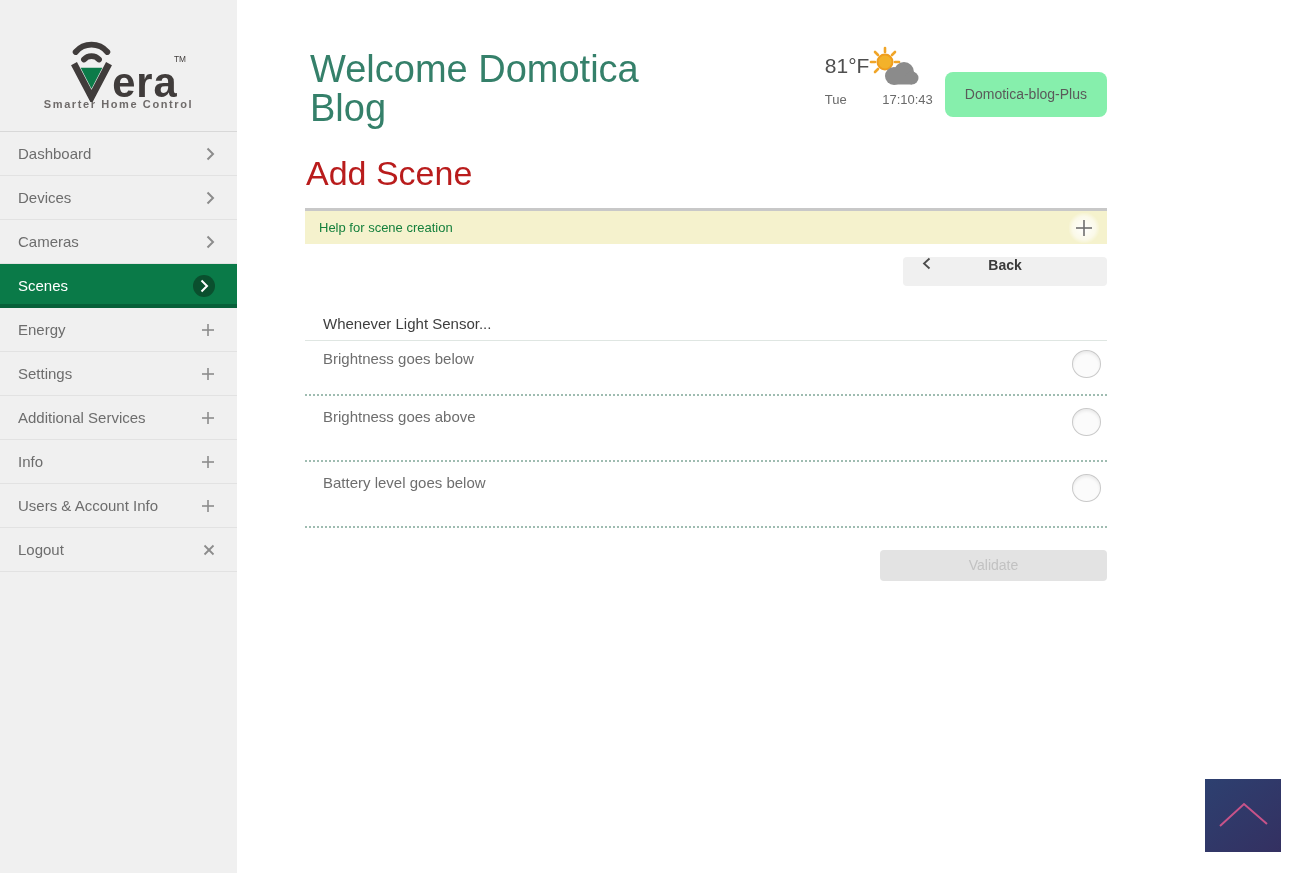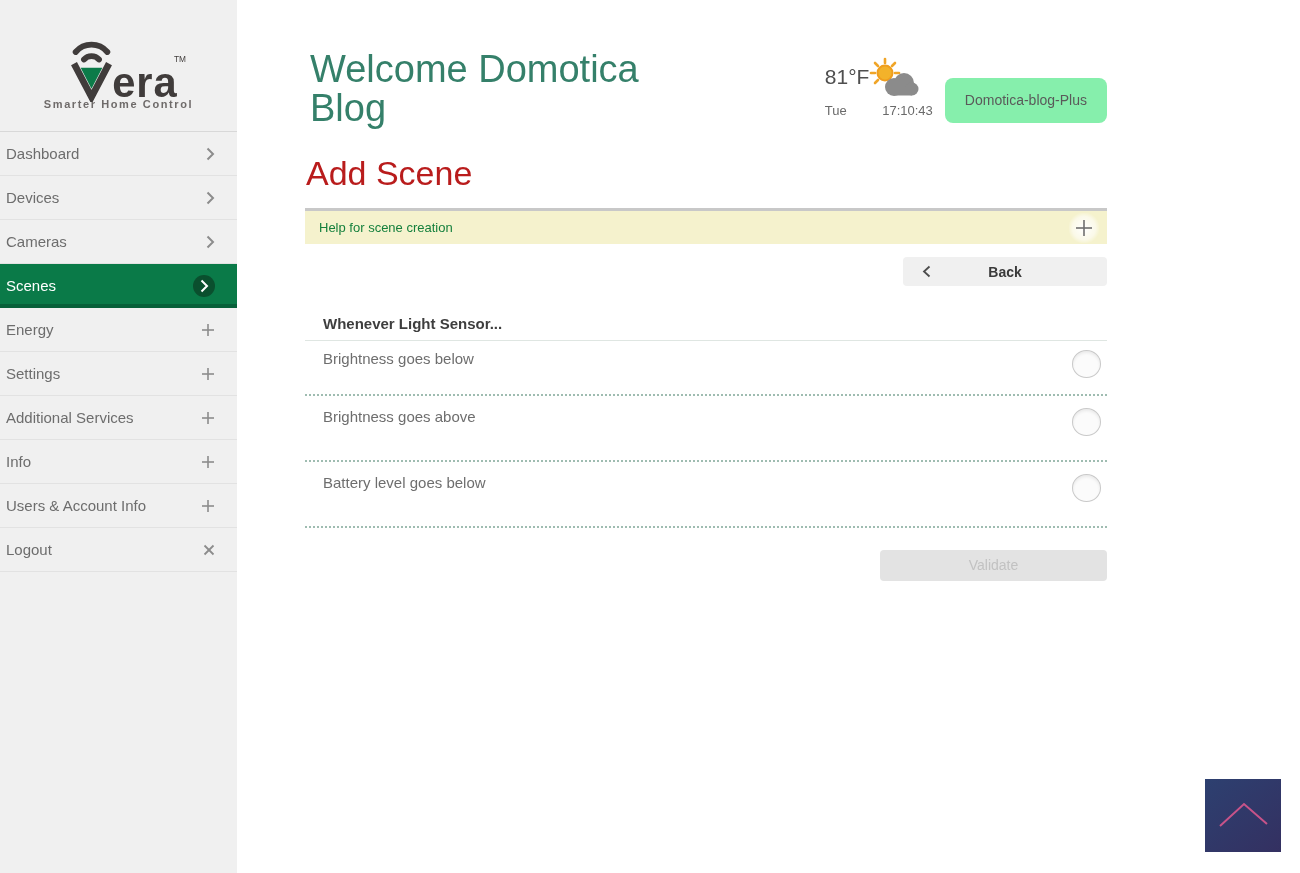--- a/index.html
+++ b/index.html
@@ -6,53 +6,53 @@
   html,body { width:1300px; height:873px; }
   body { font-family:"Liberation Sans","DejaVu Sans",sans-serif; background:#ffffff; }
   .app { position:relative; width:1300px; height:873px; overflow:hidden; background:#ffffff; }
 
   
   .sidebar { position:absolute; left:0; top:0; width:237px; height:873px; background:#f0f0f0; }
   .logo-block { height:131px; display:flex; flex-direction:column; align-items:center; justify-content:center; padding-top:10px; cursor:pointer; }
   .tagline { font-size:11px; letter-spacing:1.6px; color:#6f6b6a; font-weight:700; margin-top:-4px; }
   .menu { border-top:1px solid #d8d8d8; }
   .menu-item { height:44px; display:flex; align-items:center; justify-content:space-between;
-               padding:0 22px 0 6px; border-bottom:1px solid #e2e2e2; cursor:pointer; }
+               padding:0 22px 0 18px; border-bottom:1px solid #e2e2e2; cursor:pointer; }
   .menu-label { font-size:15px; color:#6d6d6d; }
   .menu-icon { display:flex; align-items:center; justify-content:center; }
   .menu-item.active { background:#0a7a48; box-shadow: inset 0 -3px 0 #076039; border-bottom-color:#076039; }
   .menu-item.active .menu-label { color:#ffffff; }
   .menu-icon.circled { width:22px; height:22px; border-radius:50%; background:#0a4f2e; }
 
   
   .main { position:absolute; left:277px; top:0; right:0; bottom:0; padding:50px 193px 0 28px; background:#fff; }
-  .header-row { display:flex; align-items:center; }
+  .header-row { display:flex; align-items:flex-start; }
   .welcome { width:370px; margin-left:5px; font-size:38px; line-height:39px; font-weight:300; color:#35806a; }
   .weather { margin-left:auto; width:108px; margin-top:-4px; }
   .weather-top { display:flex; align-items:flex-start; }
   .temp { font-size:21px; color:#4f4f4f; margin-top:8px; }
   .weather-bottom { display:flex; justify-content:space-between; font-size:13px; color:#6a6a6a; margin-top:2px; }
   .unit-btn { margin-left:12px; margin-top:22px; height:45px; line-height:45px; padding:0 20px;
               background:#86efac; border-radius:8px; font-size:14px; color:#5a5a5a; cursor:pointer; white-space:nowrap; }
 
   .page-title { margin-top:26px; margin-left:1px; font-size:34px; font-weight:300; color:#b91c1c; }
 
   .help-bar { margin-top:15px; height:36px; background:#f5f2cd; border-top:3px solid #c8c8c8;
               display:flex; align-items:center; justify-content:space-between; padding:0 8px 0 14px; }
   .help-label { font-size:13px; color:#15803d; }
   .help-plus { width:30px; height:30px; border-radius:4px; display:flex; align-items:center; justify-content:center;
                background:radial-gradient(circle, #ffffff 0%, rgba(255,255,255,0.55) 55%, rgba(255,255,255,0) 75%); cursor:pointer; }
 
   .back-btn { margin-top:13px; margin-left:auto; width:204px; height:29px; background:#f0f0f0; border-radius:4px;
-              display:flex; align-items:center; position:relative; cursor:pointer; }
+              display:flex; position:relative; cursor:pointer; }
   .back-chevron { position:absolute; left:19px; display:flex; }
   .back-label { width:100%; text-align:center; font-size:14px; font-weight:700; color:#3a3a3a; }
 
   .section { margin-top:29px; }
-  .section-title { font-size:15px; font-weight:700; color:#3e3e3e; padding:0 0 8px 18px; border-bottom:1px solid #dfe6e2; }
+  .section-title { font-size:15px; font-weight:400; color:#3e3e3e; padding:0 0 8px 18px; border-bottom:1px solid #dfe6e2; }
   .option-row { display:flex; align-items:flex-start; justify-content:space-between;
                 padding:12px 6px 0 18px; height:66px; border-bottom:2px dotted #9fbcb1;text-align:right; }
   .option-row:first-of-type { height:55px; padding-top:9px; }
   .option-label { font-size:15px; color:#6e6e6e; }
   .radio { width:29px; height:28px; border-radius:50%; border:1px solid #c9c9c9; background:#fbfbfb;
            box-shadow: inset 0 2px 3px rgba(0,0,0,0.07); cursor:pointer; }
 
   .validate-btn { margin-top:22px; margin-left:auto; width:227px; height:31px; line-height:31px; text-align:center;
                   background:#e3e3e3; border-radius:4px; font-size:14px; color:#c2c2c2; cursor:default; }
 

